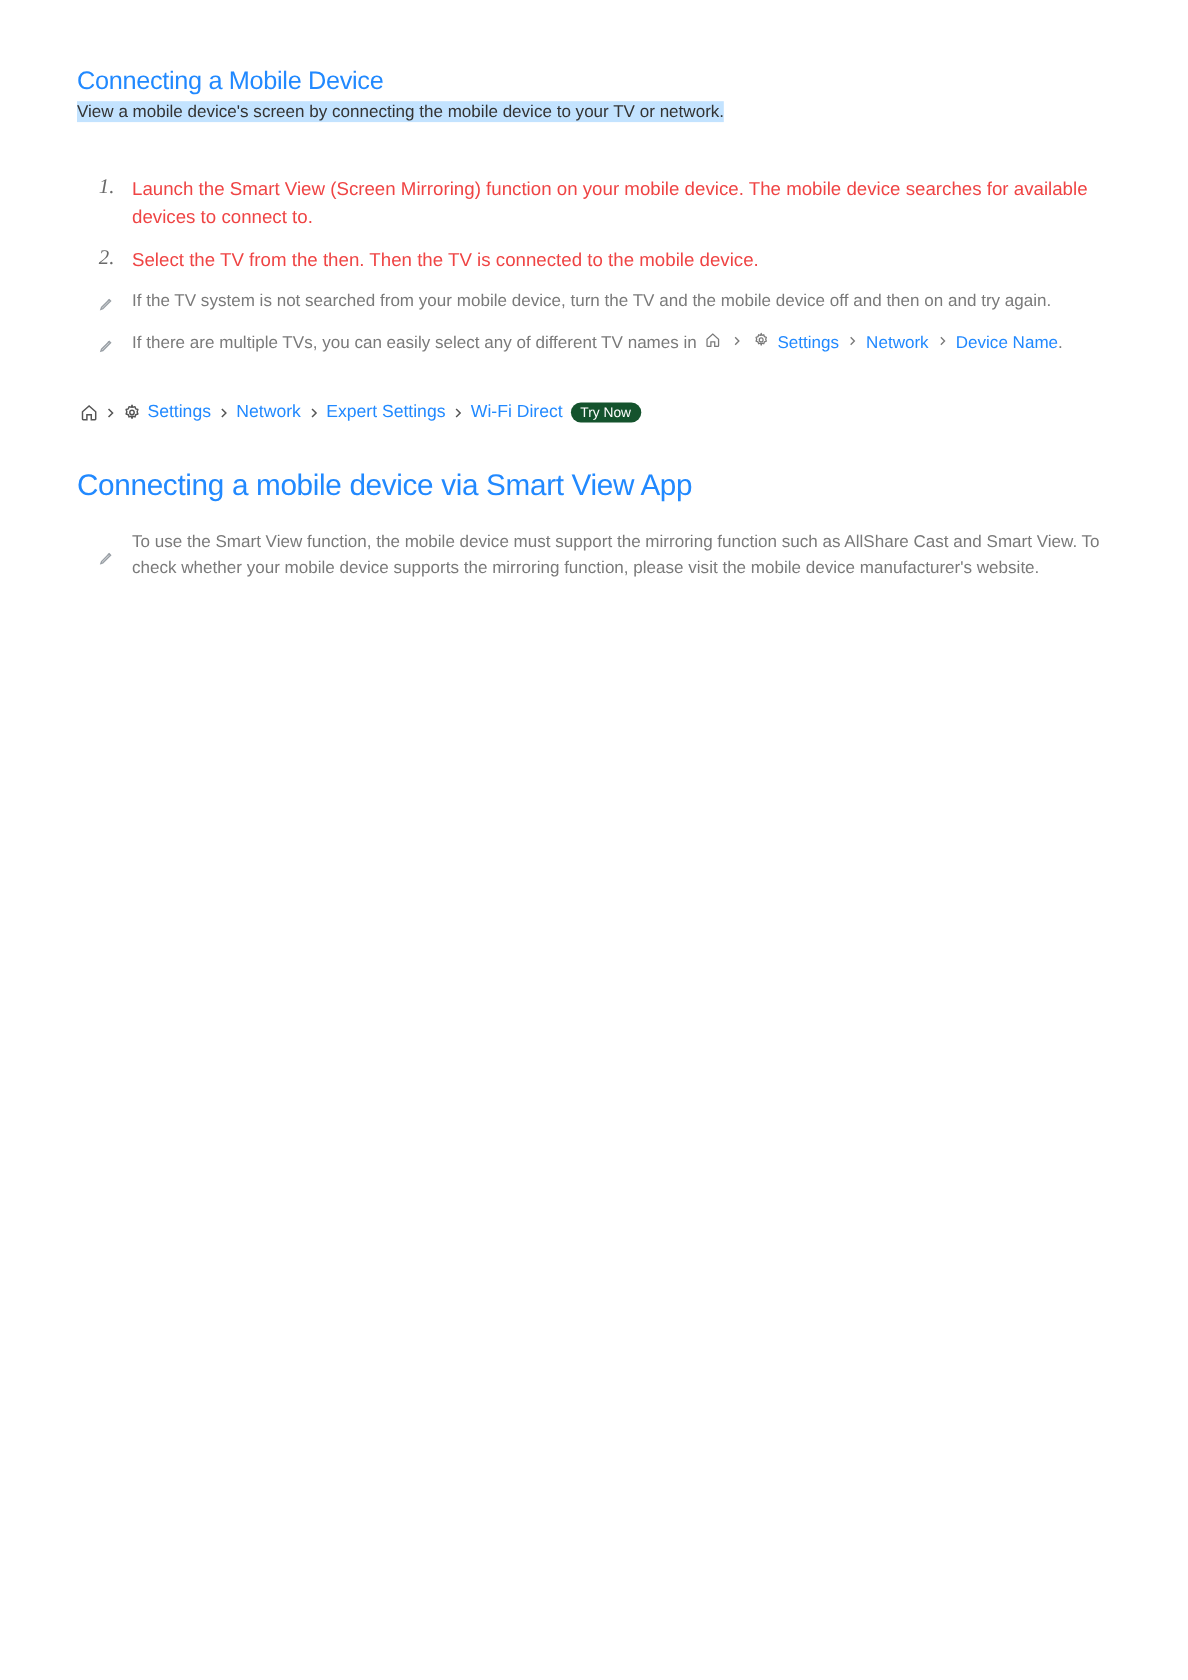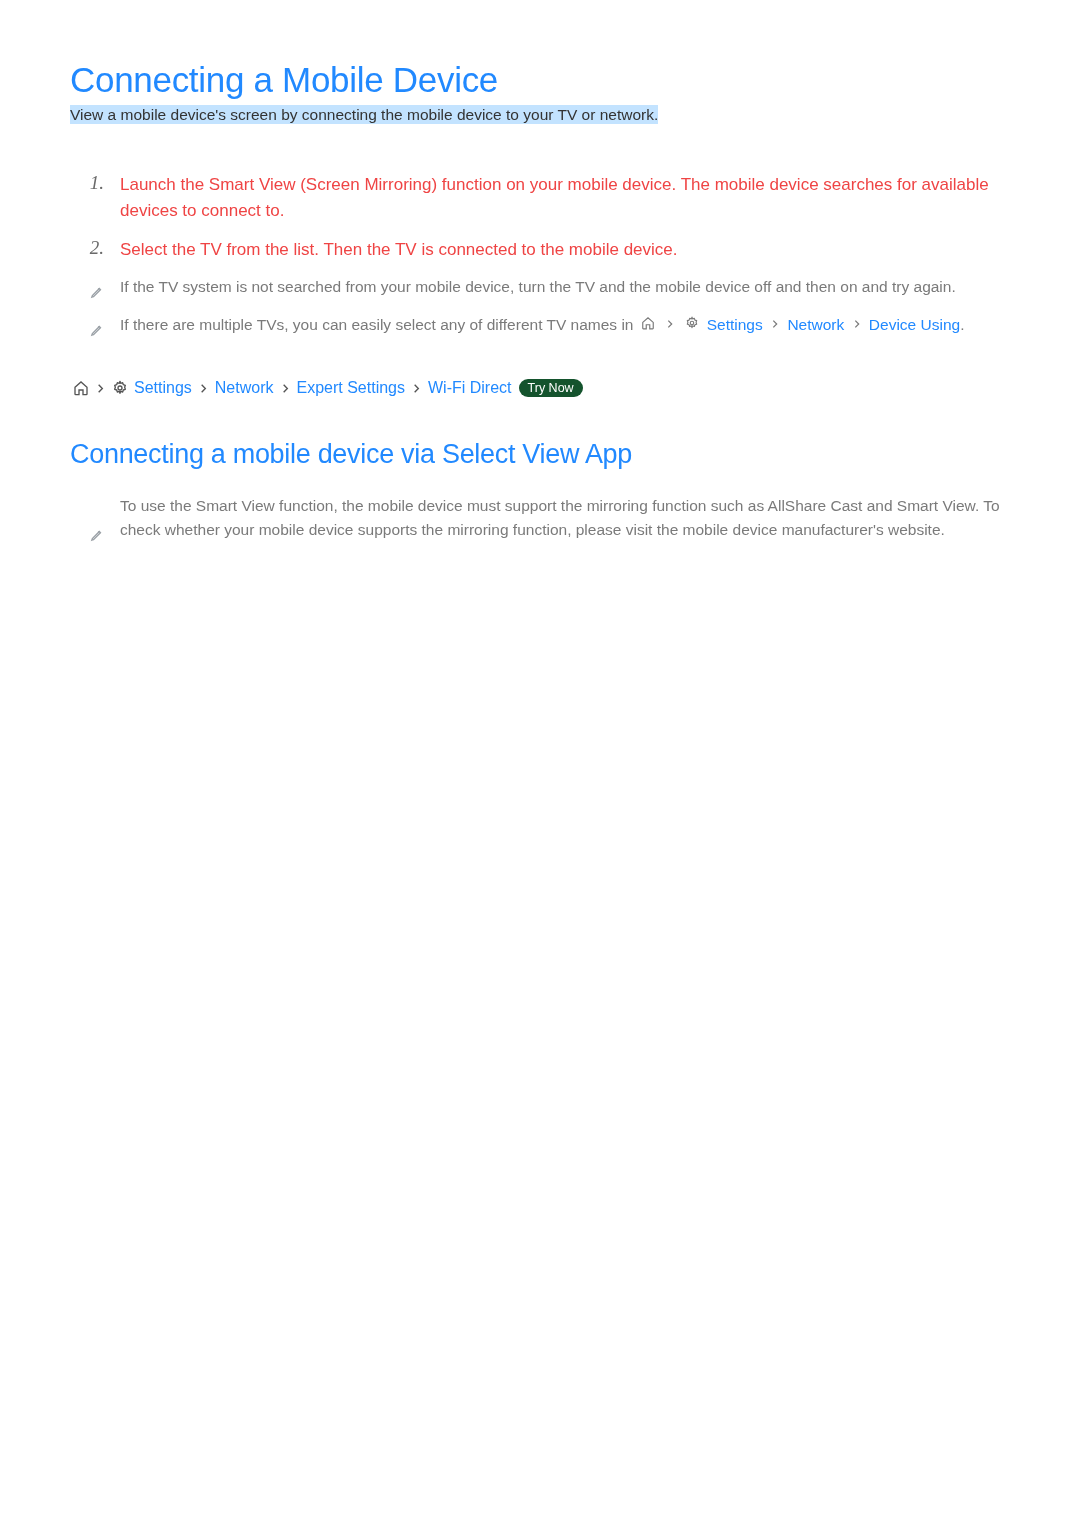--- a/index.html
+++ b/index.html
@@ -8,21 +8,21 @@
       box-sizing: border-box;
     }
     body {
       font-family: -apple-system, BlinkMacSystemFont, 'Segoe UI', Arial, sans-serif;
       background: #ffffff;
       width: 1080px;
       padding: 60px 70px 40px 70px;
       color: #333;
     }
     .page-title {
-      font-size: 35px;
+      font-size: 23px;
       font-weight: 500;
       color: #2189ff;
       margin-bottom: 6px;
       letter-spacing: -0.3px;
     }
     .page-subtitle {
       font-size: 15.5px;
       color: #333;
       background-color: #c3e3ff;
       display: inline;
@@ -68,21 +68,21 @@
       font-size: 17px;
       line-height: 1.55;
       color: #ef4444;
       flex: 1;
     }
     ul.note-list {
       list-style: none;
     }
     ul.note-list li {
       display: flex;
-      align-items: flex-end;
+      align-items: center;
       margin-bottom: 14px;
     }
     .note-icon {
       min-width: 34px;
       text-align: right;
       margin-right: 16px;
       display: inline-flex;
       justify-content: flex-end;
       padding-top: 3px;
     }
@@ -142,21 +142,21 @@
 
 <div class="section-block">
 
   <ol class="numbered-list">
     <li>
       <span class="list-num">1.</span>
       <span class="list-text">Launch the Smart View (Screen Mirroring) function on your mobile device. The mobile device searches for available devices to connect to.</span>
     </li>
     <li>
       <span class="list-num">2.</span>
-      <span class="list-text">Select the TV from the list. Then the TV is connected to the mobile device.</span>
+      <span class="list-text">Select the TV from the then. Then the TV is connected to the mobile device.</span>
     </li>
   </ol>
 
   <ul class="note-list">
     <li>
       <span class="note-icon">
         <svg width="14" height="14" viewBox="0 0 24 24" fill="none" stroke="#9aa0a6" stroke-width="2.2">
             <path d="M3 21l3-1 12-12-2-2L4 18l-1 3z"></path>
             <path d="M14 6l2 2"></path>
           </svg>
@@ -193,21 +193,21 @@
           <svg width="10" height="12" viewBox="0 0 24 24" fill="none" stroke="#7a7a7a" stroke-width="3">
               <path d="M8 4l8 8-8 8"></path>
             </svg>
         </span>
         <span class="link-blue">Network</span>
         <span class="bc-chevron">
           <svg width="10" height="12" viewBox="0 0 24 24" fill="none" stroke="#7a7a7a" stroke-width="3">
               <path d="M8 4l8 8-8 8"></path>
             </svg>
         </span>
-        <span class="link-blue">Device Using</span><span style="color:#7a7a7a;">.</span>
+        <span class="link-blue">Device Name</span><span style="color:#7a7a7a;">.</span>
       </span>
     </li>
   </ul>
 </div>
 
 <div class="section-block">
   <div class="breadcrumb">
     <span class="bc-icon">
       <svg width="16" height="16" viewBox="0 0 24 24" fill="none" stroke="#555" stroke-width="2">
           <path d="M3 11l9-8 9 8v10a1 1 0 01-1 1h-5v-7h-6v7H4a1 1 0 01-1-1V11z"></path>
@@ -241,21 +241,21 @@
       <svg width="11" height="13" viewBox="0 0 24 24" fill="none" stroke="#555" stroke-width="3">
           <path d="M8 4l8 8-8 8"></path>
         </svg>
     </span>
     <span class="bc-text">Wi-Fi Direct</span>
     <span class="try-now-badge">Try Now</span>
   </div>
 </div>
 
 <div class="section-block">
-  <h2 class="section-heading">Connecting a mobile device via Select View App</h2>
+  <h2 class="section-heading">Connecting a mobile device via Smart View App</h2>
   <ul class="note-list">
     <li>
       <span class="note-icon">
         <svg width="14" height="14" viewBox="0 0 24 24" fill="none" stroke="#9aa0a6" stroke-width="2.2">
             <path d="M3 21l3-1 12-12-2-2L4 18l-1 3z"></path>
             <path d="M14 6l2 2"></path>
           </svg>
       </span>
       <span class="note-text">To use the Smart View function, the mobile device must support the mirroring function such as AllShare Cast and Smart View. To check whether your mobile device supports the mirroring function, please visit the mobile device manufacturer's website.</span>
     </li>

